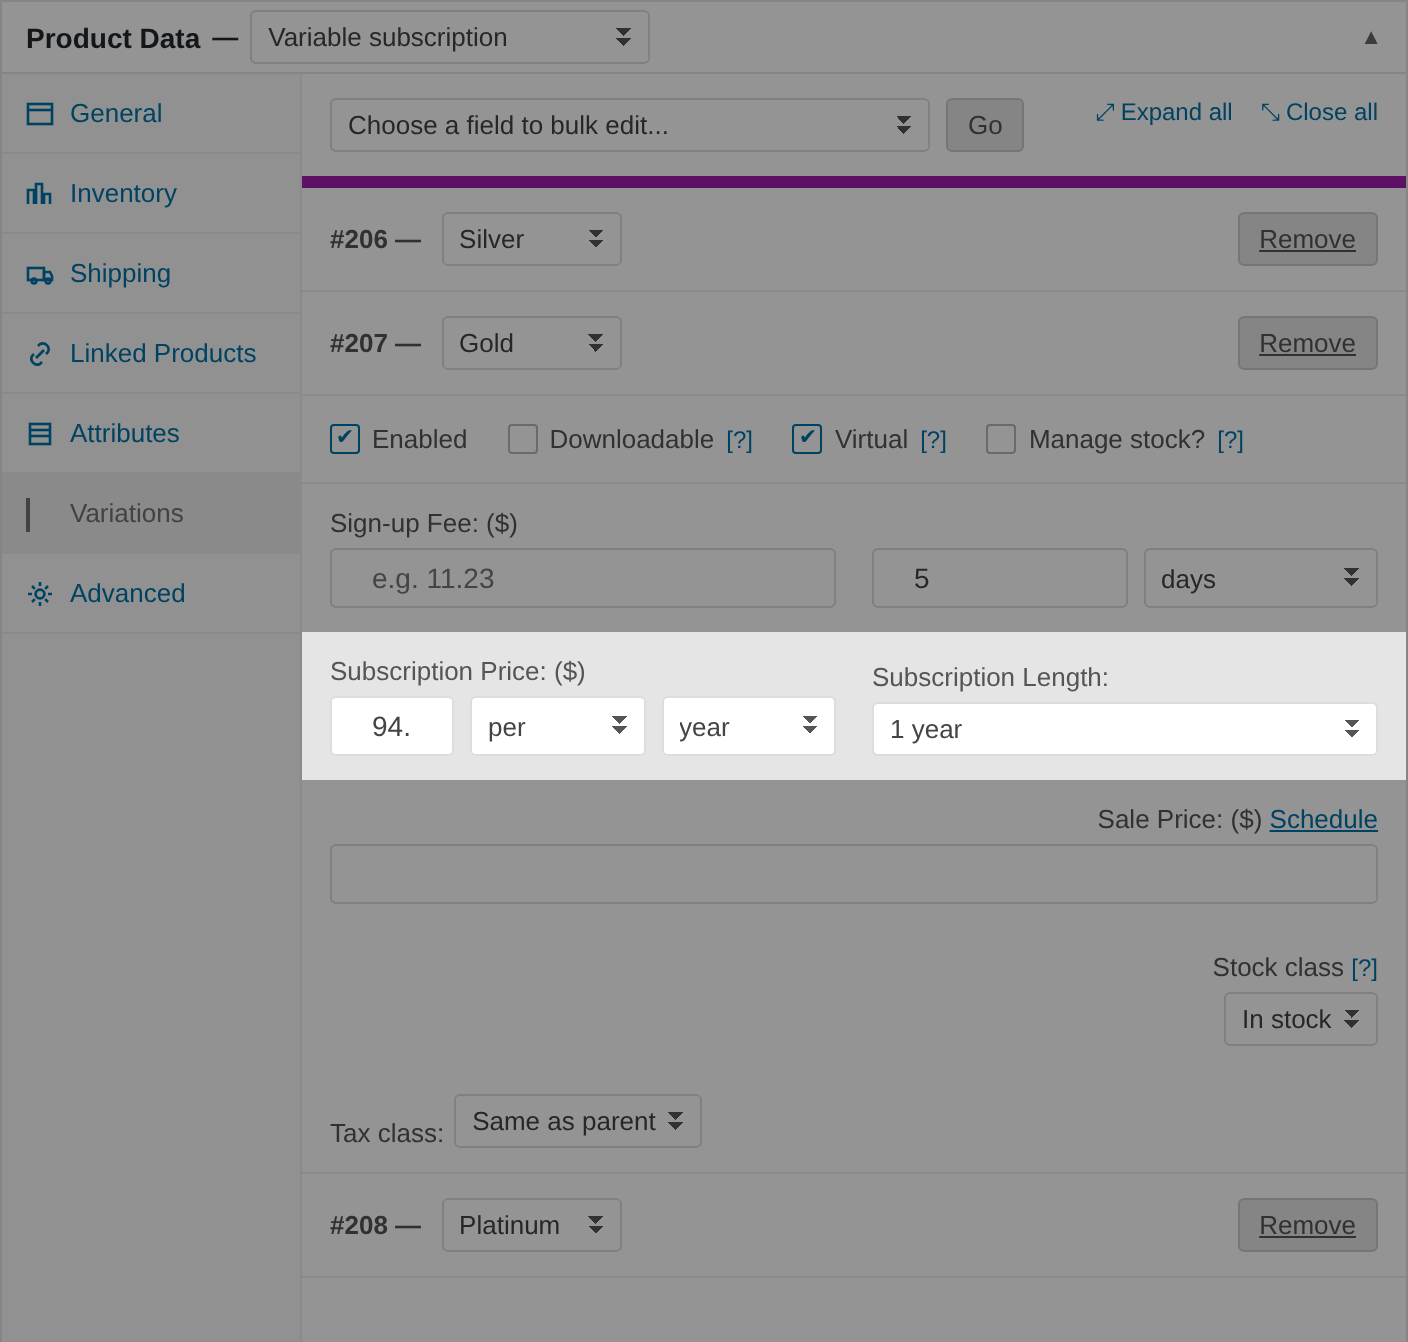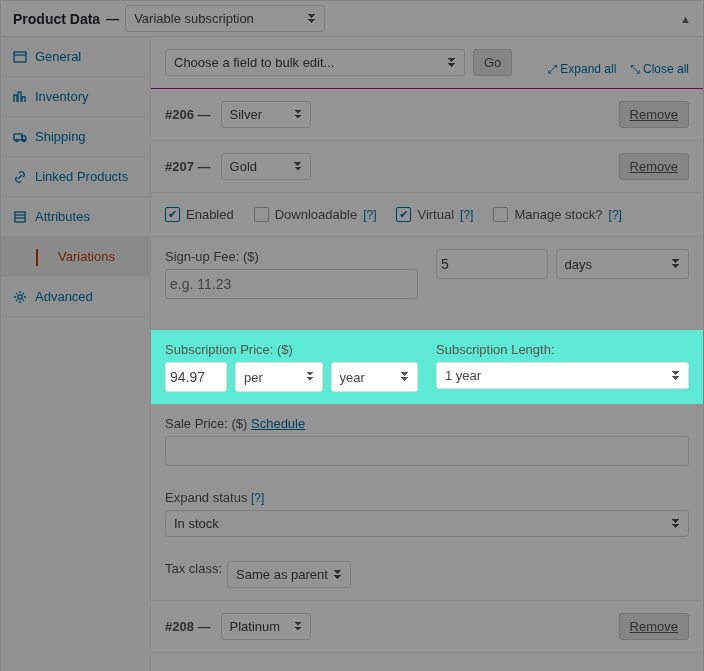--- a/index.html
+++ b/index.html
@@ -11,52 +11,52 @@
 .panel-head { display: flex; align-items: center; padding: 4px 12px; border-bottom: 1px solid #e5e5e5; }
 .panel-head h3 { font-size: 14px; font-weight: 600; color: #23282d; }
 .panel-head .dash { margin: 0 6px; color: #23282d; font-weight: 600; }
 .select { appearance: none; -webkit-appearance: none; background: #fff; border: 1px solid #ddd; border-radius: 3px; padding: 5px 22px 5px 8px; font-size: 13px; color: #444; position: relative; background-image: linear-gradient(45deg, transparent 50%, #555 50%), linear-gradient(135deg, #555 50%, transparent 50%), linear-gradient(45deg, transparent 50%, #555 50%), linear-gradient(135deg, #555 50%, transparent 50%); background-position: calc(100% - 12px) calc(50% - 3px), calc(100% - 8px) calc(50% - 3px), calc(100% - 12px) calc(50% + 2px), calc(100% - 8px) calc(50% + 2px); background-size: 4px 4px; background-repeat: no-repeat; }
 .head-select { width: 200px; }
 .collapse-arrow { margin-left: auto; color: #666; font-size: 11px; }
 
 .body { display: flex; }
 .tabs { width: 150px; border-right: 1px solid #eee; background: #fafafa; }
 .tabs .tab { display: flex; align-items: center; gap: 8px; padding: 12px 12px; color: #0073aa; cursor: pointer; border-bottom: 1px solid #eee; font-size: 13px; }
-.tabs .tab.active { background: #eee; color: #c2410c; justify-content: center; }
+.tabs .tab.active { background: #eee; color: #737373; }
 .tabs .tab .ico { width: 14px; height: 14px; display: inline-block; }
 
 .main { flex: 1; padding: 0 0 10px 0; background: #fff; }
-.topbar { display: flex; align-items: flex-end; gap: 8px; padding: 12px 14px; border-bottom: 1px solid #a21caf; }
+.topbar { display: flex; align-items: flex-start; gap: 8px; padding: 12px 14px; border-bottom: 6px solid #a21caf; }
 .bulk-select { flex: 0 0 300px; width: 300px; }
 .btn { background: #e5e5e5; border: 1px solid #ccc; border-radius: 3px; padding: 5px 10px; font-size: 13px; color: #555; cursor: pointer; }
 .links { margin-left: auto; display: flex; gap: 14px; font-size: 12px; }
 .links a { color: #0073aa; text-decoration: none; display: inline-flex; align-items: center; gap: 3px; }
 
 .var-head { display: flex; align-items: center; gap: 10px; padding: 12px 14px; border-bottom: 1px solid #eee; }
 .var-id { font-weight: 600; color: #555; }
 .var-select { width: 90px; }
 .remove-right { margin-left: auto; text-decoration: underline; }
 
 .var-body { border-bottom: 1px solid #eee; }
 .checkrow { display: flex; gap: 20px; align-items: center; padding: 14px; border-bottom: 1px solid #eee; }
 .checkrow label { display: inline-flex; align-items: center; gap: 6px; color: #555; }
 .cb { width: 15px; height: 15px; border: 1px solid #0073aa; border-radius: 2px; display: inline-flex; align-items: center; justify-content: center; background: #fff; }
 .cb.unchecked { border-color: #b4b9be; }
 .cb .chk { color: #0073aa; font-size: 11px; line-height: 1; }
 .help { color: #0073aa; font-size: 12px; }
 
-.form-row { display: flex; gap: 18px; padding: 12px 14px; }
+.form-row { display: flex; gap: 18px; padding: 12px 14px; align-items: flex-end; }
 .col { flex: 1; display: flex; flex-direction: column; gap: 5px; }
 .col-half-inner { display: flex; gap: 8px; }
 .label { color: #555; font-size: 13px; }
-.input { border:1px solid #ddd; border-radius: 3px; padding: 6px 4px; font-size: 14px; color: #444; width: 100%; background: #fff; }
+.input { border:1px solid #ddd; border-radius: 3px; padding: 6px 20px; font-size: 14px; color: #444; width: 100%; background: #fff; }
 .input.placeholder-style { color: #999; }
 .wide-select { flex: 1; }
 
-.highlight-block { position: relative; z-index: 100; background: #5eead4; padding: 12px 14px; margin-top: 19px; }
+.highlight-block { position: relative; z-index: 100; background: #e5e5e5; padding: 12px 14px; }
 .highlight-block .form-row { padding: 0; }
 
 .defaults-row { display: flex; align-items: center; gap: 8px; padding: 12px 14px; }
 
 svg { display: block; }
 .ico-box { width:13px; height:13px; border:1.5px solid currentColor; }
 </style>
 </head>
 <body>
 
@@ -229,21 +229,21 @@
             </div>
           </div>
         </div>
 
         <div class="form-row" style="flex-direction:column;gap:5px">
           <span class="label"><span>Sale Price: ($)</span> <a style="color:#0073aa;text-decoration:underline">Schedule</a></span>
           <input class="input" style="">
         </div>
 
         <div class="form-row" style="flex-direction:column;gap:5px">
-          <span class="label"><span>Expand status</span> <span class="help">[?]</span></span>
+          <span class="label"><span>Stock class</span> <span class="help">[?]</span></span>
           <select class="select"><option>In stock</option></select>
         </div>
 
         <div class="form-row" style="flex-direction:row;gap:5px">
           <span class="label">Tax class:</span>
           <select class="select"><option>Same as parent</option></select>
         </div>
       </div>
 
       <div class="var-head" style="border-bottom:1px solid #eee">

